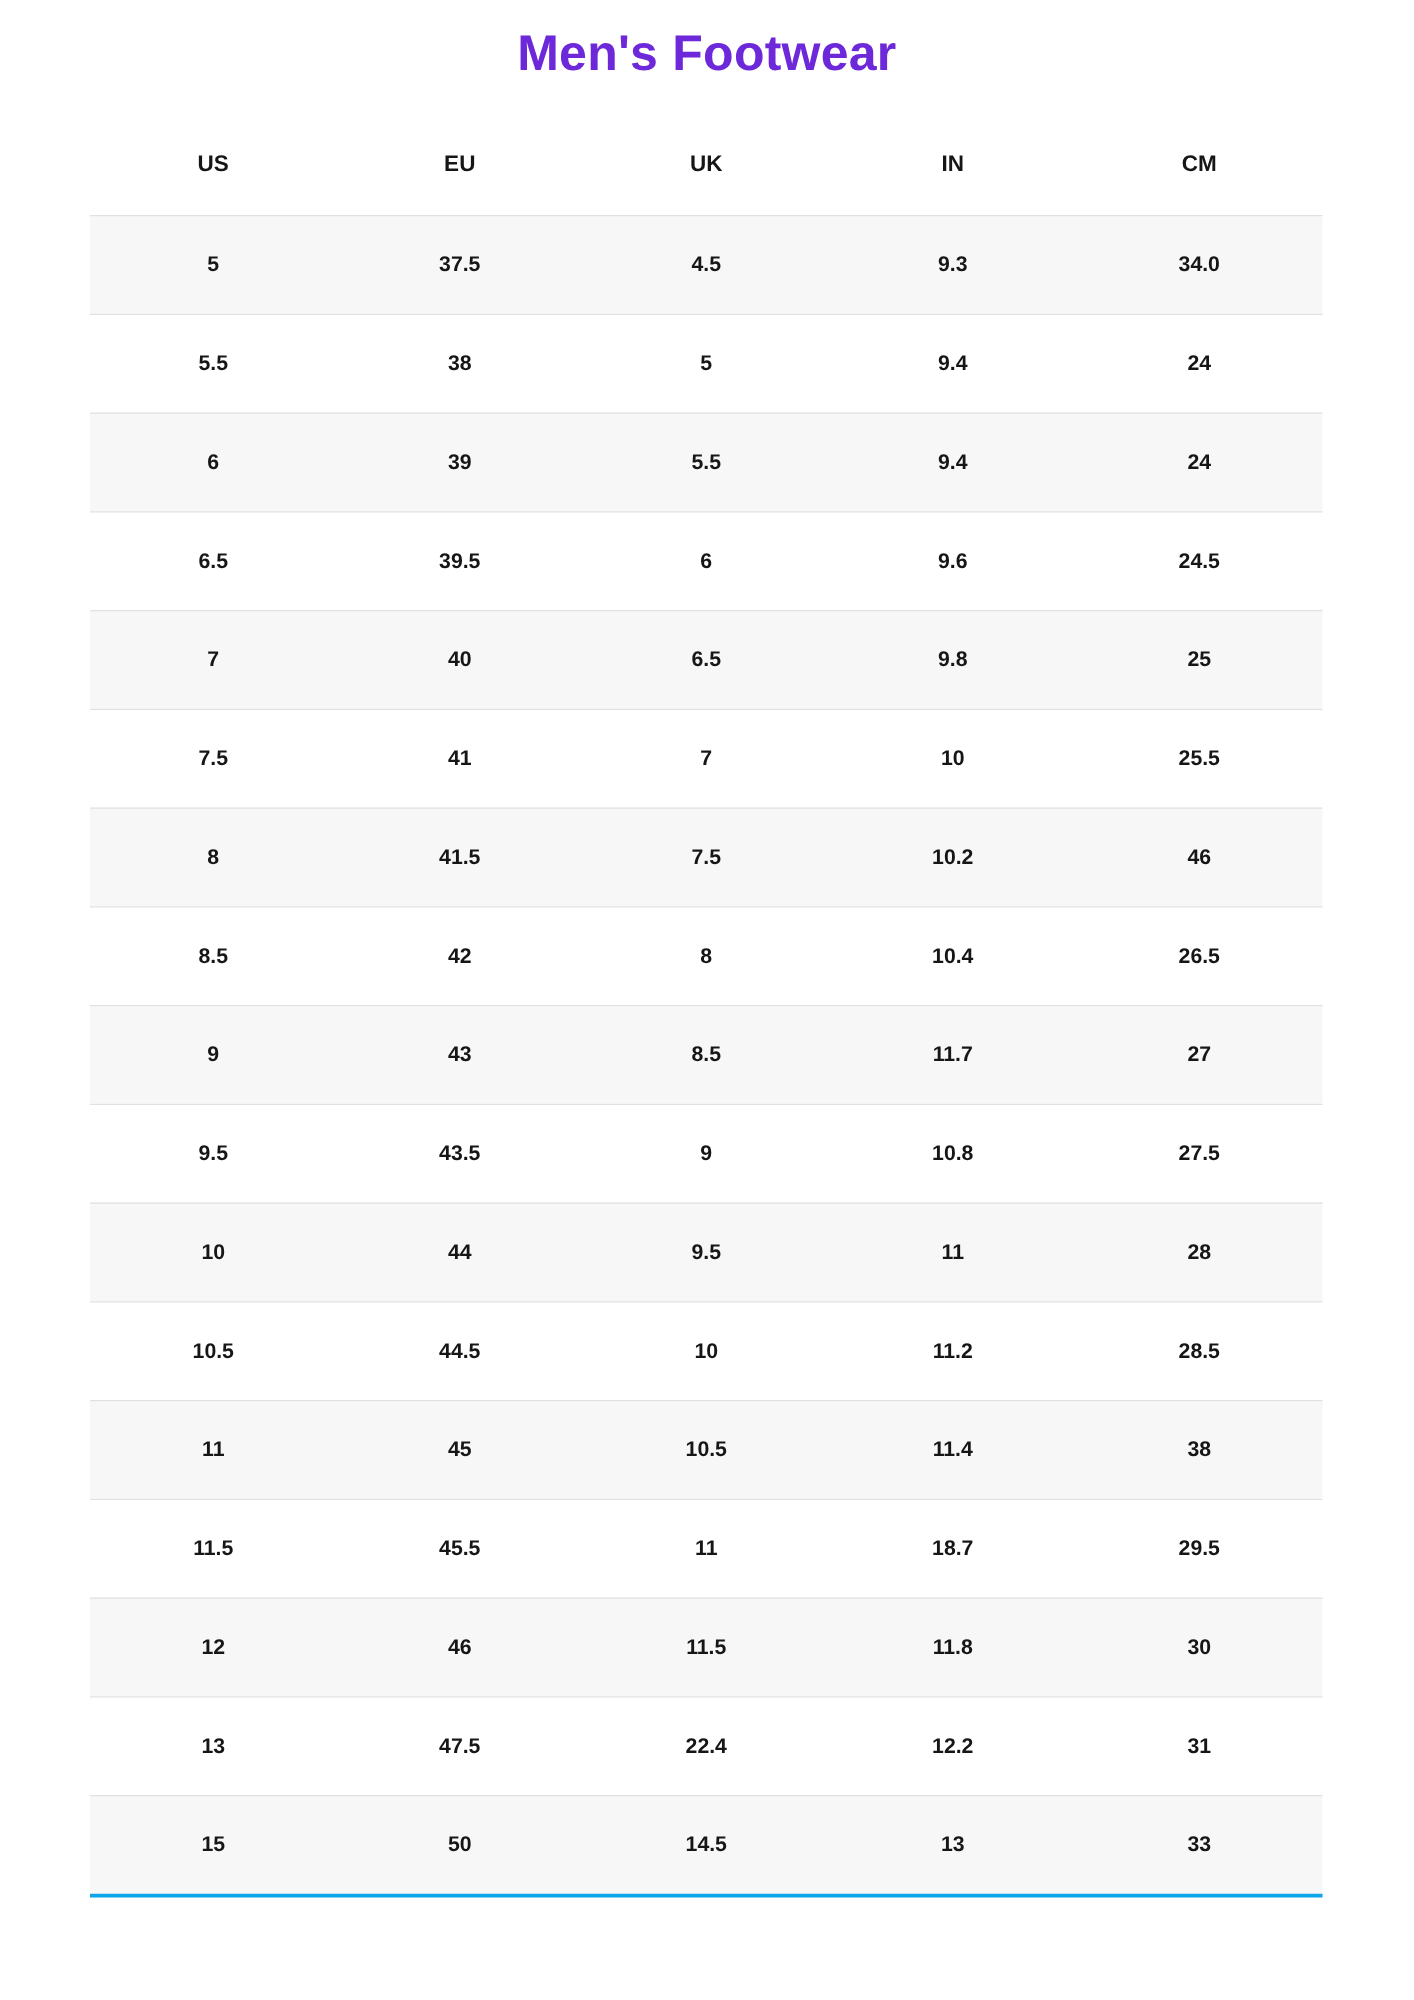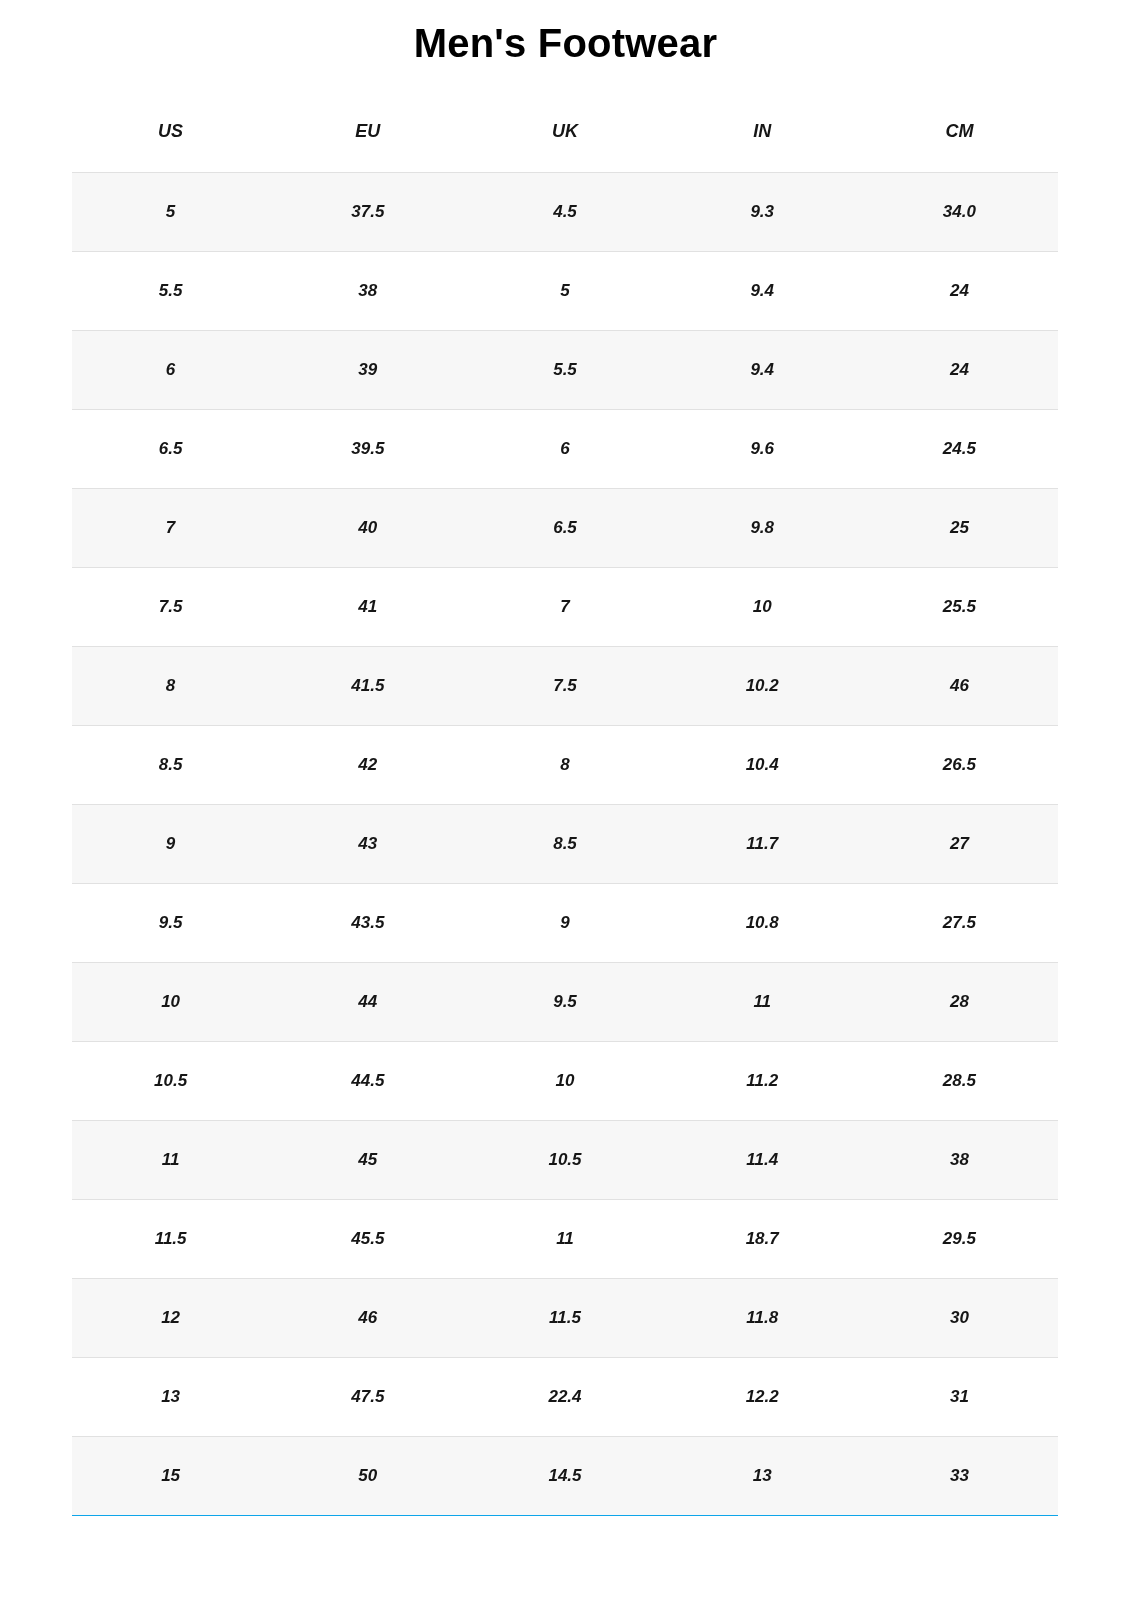--- a/index.html
+++ b/index.html
@@ -16,26 +16,25 @@
     overflow: hidden;
   }
   .page-title {
     margin: 0;
     padding-top: 16px;
     height: 54px;
     line-height: 54px;
     text-align: center;
     font-size: 40px;
     font-weight: bold;
-    color: #000000;
+    color: #6d28d9;
     letter-spacing: 0.2px;
   }
   .size-table {
     margin: 20px 73px 0 72px; 
-    font-style: italic;
   }
   .thead-row {
     display: flex;
     height: 82px;
     align-items: center;
   }
   .thead-row .cell {
     font-size: 18px;
   }
   .cell {
@@ -49,21 +48,21 @@
     display: flex;
     height: 78px;
     align-items: center;
     border-top: 1px solid #e1e1e1;
     background: #ffffff;
   }
   .trow:nth-child(odd) {
     background: #f7f7f7;
   }
   .trow:last-child {
-    border-bottom: 1px solid #0ea5e9;
+    border-bottom: 3px solid #0ea5e9;
   }
 </style>
 </head>
 <body>
 
 <div class="page">
   <h1 class="page-title">Men's Footwear</h1>
 
   <div class="size-table">
     <div class="thead-row" id="thead-row">

